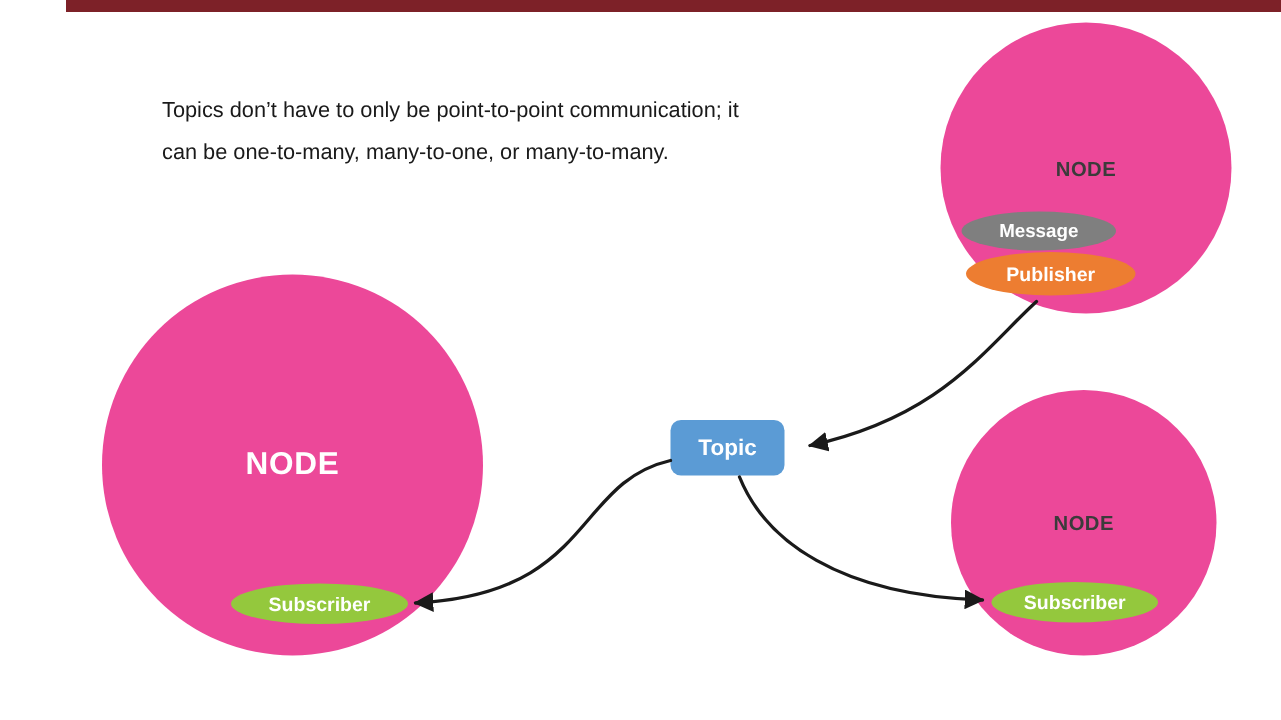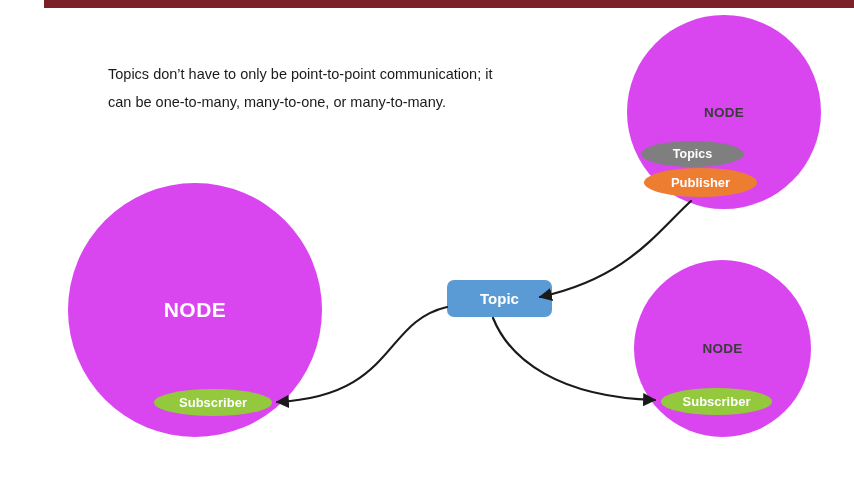--- a/index.html
+++ b/index.html
@@ -8,40 +8,40 @@
     font-family:"Liberation Sans",sans-serif;overflow:hidden;margin-left:44px;
   }
   .top-bar{
     position:absolute;left:0;top:0;width:854px;height:8px;background:#7D2128;
   }
   .caption{
     position:absolute;left:64px;top:60px;width:430px;
     font-size:14.5px;line-height:28px;color:#1a1a1a;white-space:pre-line;
   }
   .circle{
-    position:absolute;border-radius:50%;background:#d946ef;
+    position:absolute;border-radius:50%;background:#ec4899;
     display:flex;align-items:center;justify-content:center;
   }
   .node-left{left:24px;top:183px;width:254px;height:254px;}
   .node-top-right{left:583px;top:15px;width:194px;height:194px;}
   .node-bottom-right{left:590px;top:260px;width:177px;height:177px;}
   .node-label{font-weight:bold;}
   .node-label.big{color:#ffffff;font-size:21px;letter-spacing:0.5px;}
   .node-label.dark{color:#3b3b3b;font-size:13.5px;letter-spacing:0.3px;}
   .pill{
     position:absolute;border-radius:50%;
     display:flex;align-items:center;justify-content:center;
     color:#ffffff;font-weight:bold;font-size:13px;
   }
   .pill.sub-left{left:110px;top:389px;width:118px;height:27px;background:#94C83D;}
   .pill.sub-right{left:617px;top:388px;width:111px;height:27px;background:#94C83D;}
   .pill.message{left:597px;top:141px;width:103px;height:26px;background:#7F7F7F;font-size:12.5px;}
   .pill.publisher{left:600px;top:168px;width:113px;height:29px;background:#ED7D31;}
   .topic-box{
-    position:absolute;left:403px;top:280px;width:105px;height:37px;
+    position:absolute;left:403px;top:280px;width:76px;height:37px;
     background:#5B9BD5;border-radius:7px;
     display:flex;align-items:center;justify-content:center;
     color:#ffffff;font-weight:bold;font-size:15px;
   }
   .arrows{
     position:absolute;left:0;top:0;width:854px;height:480px;pointer-events:none;
   }
 </style>
 </head>
 <body>
@@ -54,21 +54,21 @@
 can be one-to-many, many-to-one, or many-to-many.</div>
 
   <div class="circle node-left">
     <div class="node-label big">NODE</div>
   </div>
   <div class="pill sub-left">Subscriber</div>
 
   <div class="circle node-top-right">
     <div class="node-label dark">NODE</div>
   </div>
-  <div class="pill message">Topics</div>
+  <div class="pill message">Message</div>
   <div class="pill publisher">Publisher</div>
 
   <div class="circle node-bottom-right">
     <div class="node-label dark">NODE</div>
   </div>
   <div class="pill sub-right">Subscriber</div>
 
   <div class="topic-box">Topic</div>
 
   <svg class="arrows" viewBox="0 0 854 480" xmlns="http://www.w3.org/2000/svg">

